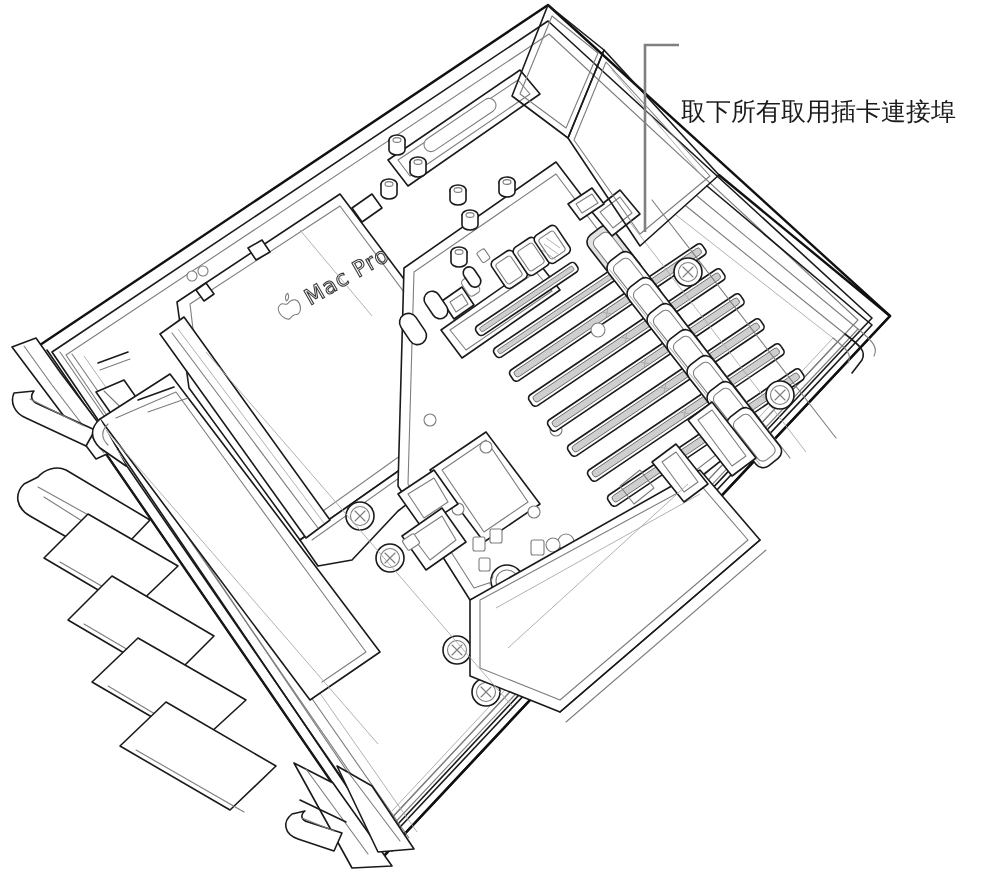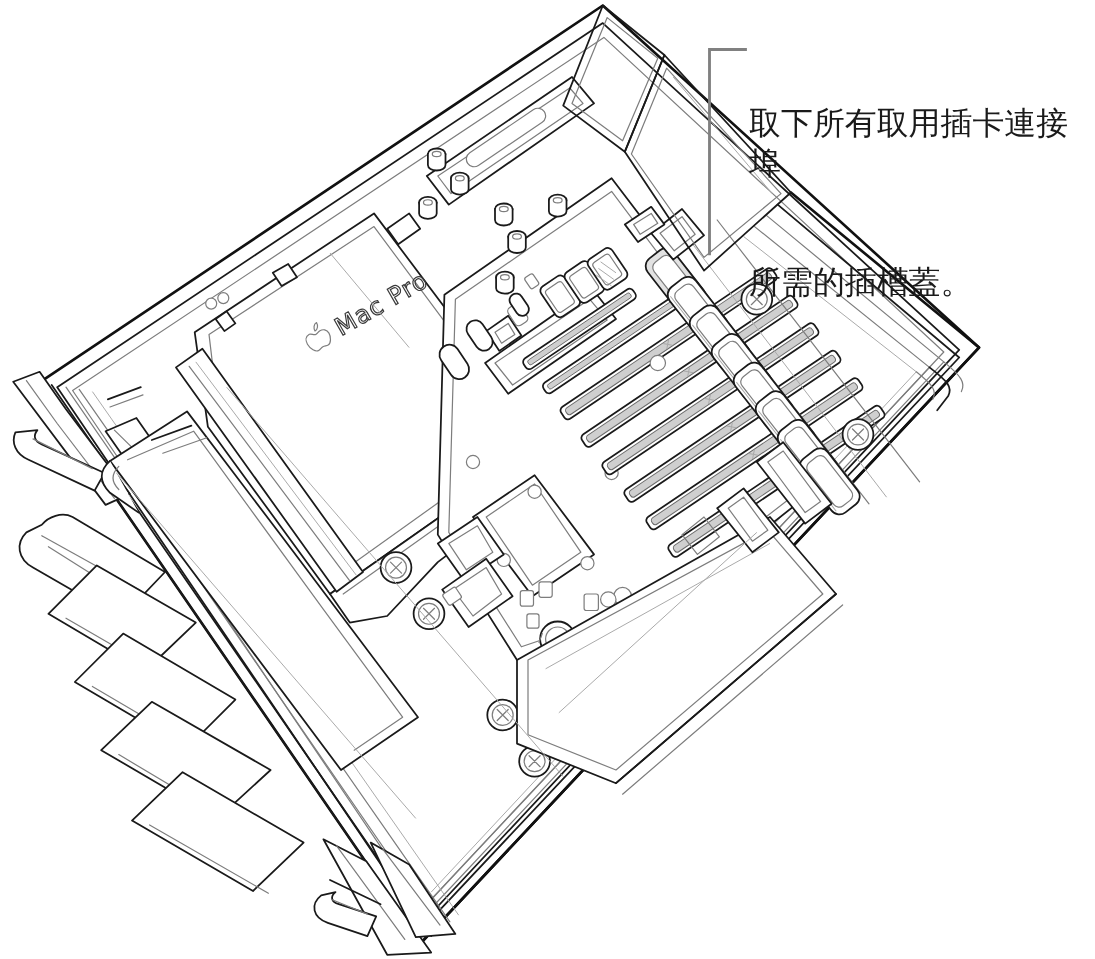--- a/index.html
+++ b/index.html
@@ -26,21 +26,21 @@
     top: 0;
     width: 995px;
     height: 872px;
   }
   .callout-text {
     position: absolute;
     left: 681px;
     top: 22px;
     width: 300px;
     font-family: "DejaVu Sans", "Liberation Sans", sans-serif;
-    font-size: 29px;
+    font-size: 25px;
     line-height: 36px;
     color: #1a1a1a;
     letter-spacing: 0px;
     white-space: pre-wrap;
   }
 </style>
 </head>
 <body>
 
 <div id="figure-root">
@@ -377,16 +377,15 @@
     </g>
 
     <g>
       <path class="lead" d="M679 45 L645 45 L645 232"></path>
     </g>
 
   </svg>
 
   <div class="callout-text">
     <div>取下所有取用插卡連接埠</div>
-    <div>所需的插槽蓋。</div>
   </div>
 
 </div>
 
 </body></html>

